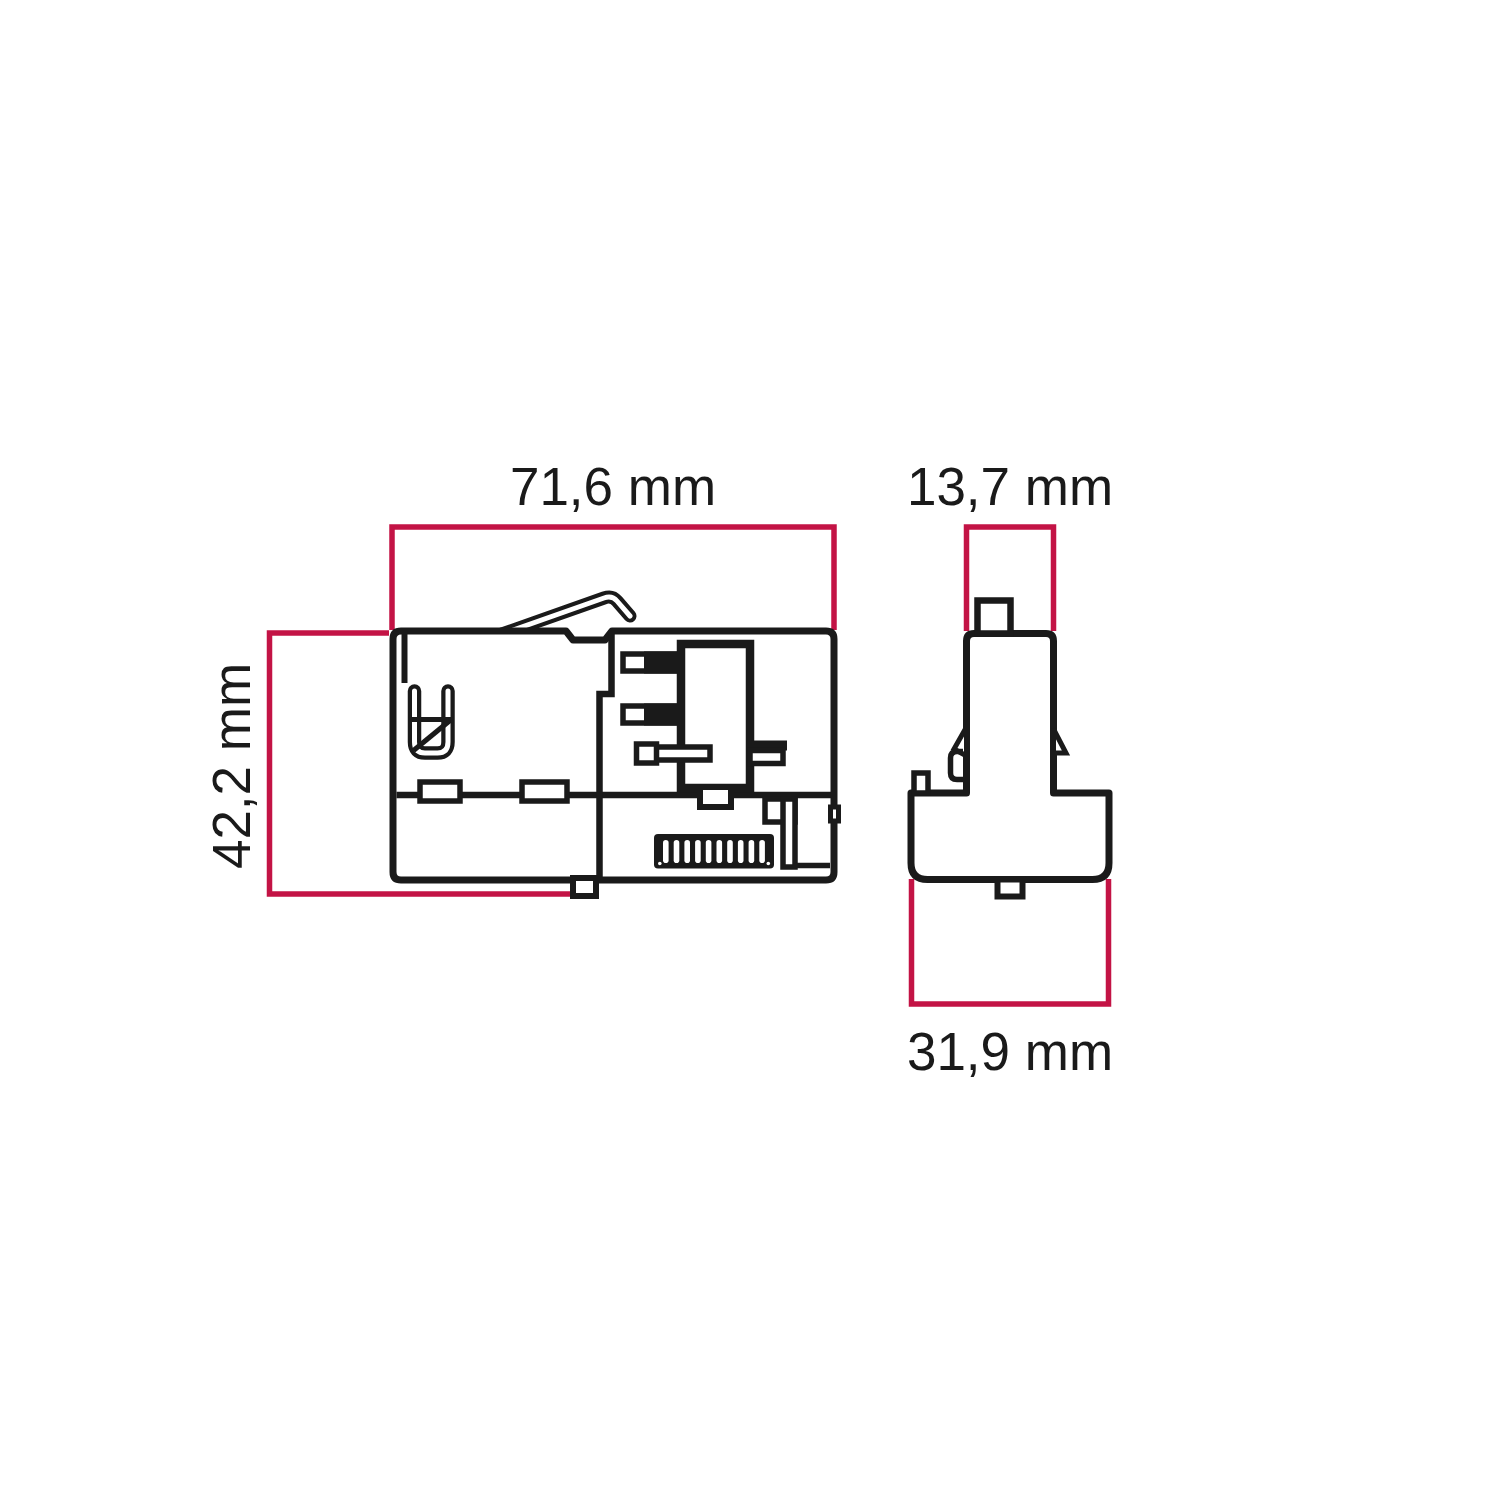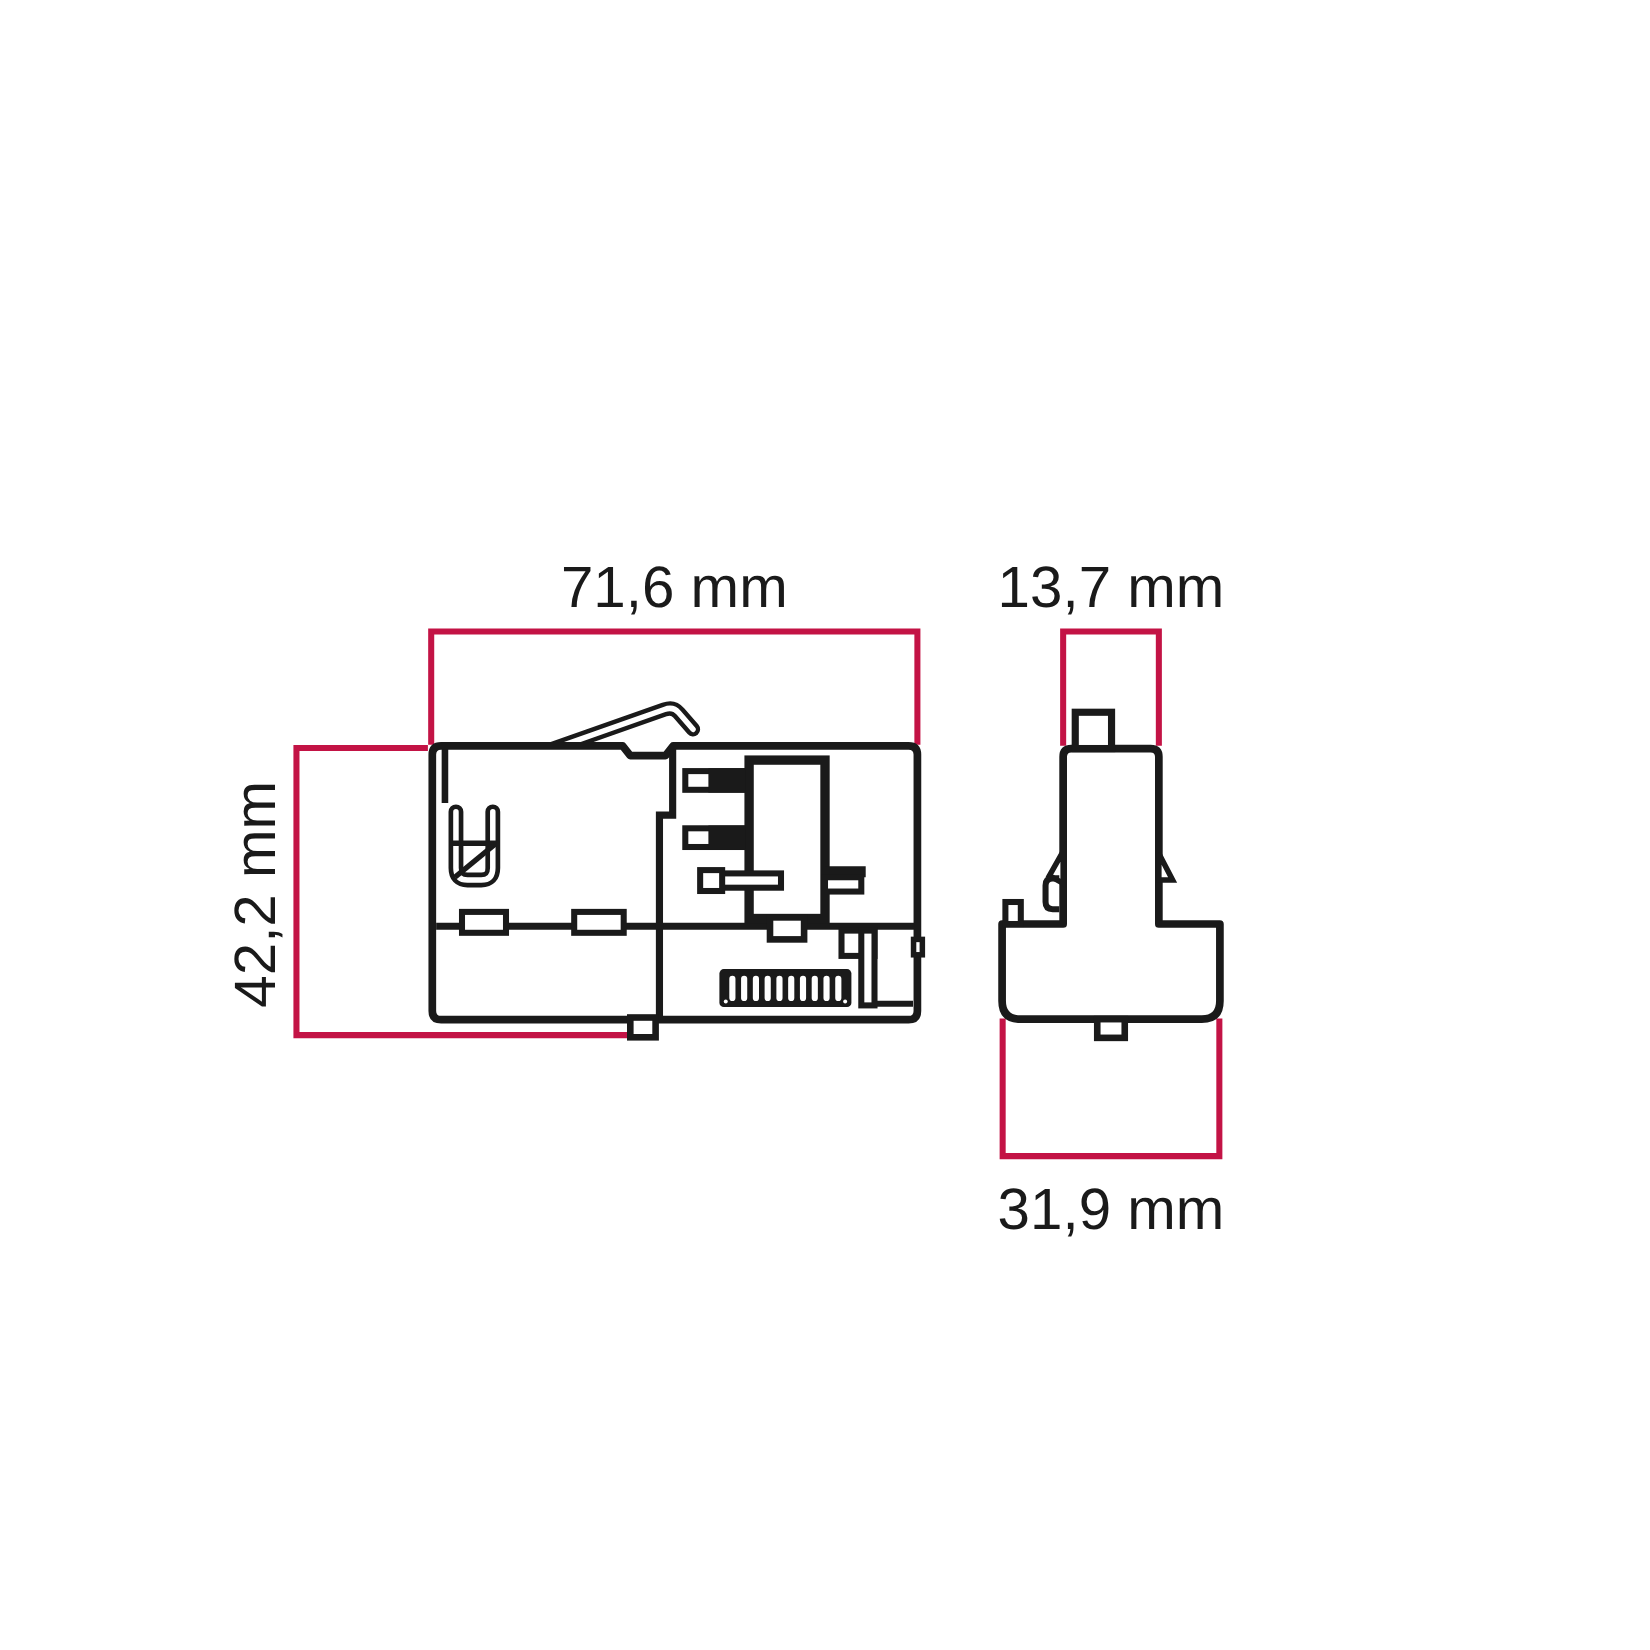--- a/index.html
+++ b/index.html
@@ -6,21 +6,20 @@
     margin: 0;
     padding: 0;
     background: var(--bg-color, #ffffff);
   }
   .canvas {
     position: relative;
     width: 1500px;
     height: 1212px;
     background: var(--bg-color, #ffffff);
     overflow: hidden;
-    margin-top: 47px;
   }
   svg { display: block; }
   .k  { stroke: var(--line-color, #1a1a1a); }
   .w  { fill: #ffffff; }
   .nf { fill: none; }
   .blk { fill: var(--line-color, #1a1a1a); }
   .wo { stroke: #ffffff; fill: none; }
   .red { stroke: var(--dim-color, #c31345); stroke-width: 5.5; fill: none; }
   .lbl {
     font-family: "Liberation Sans", sans-serif;

